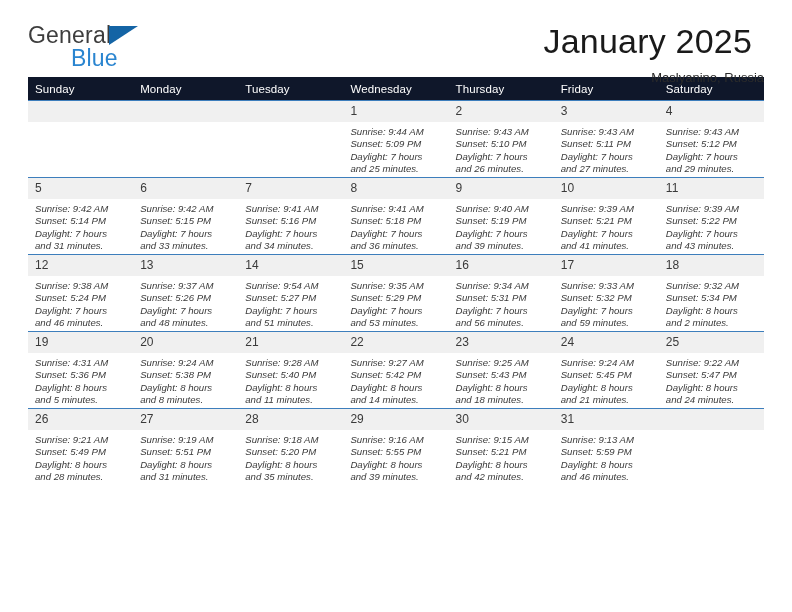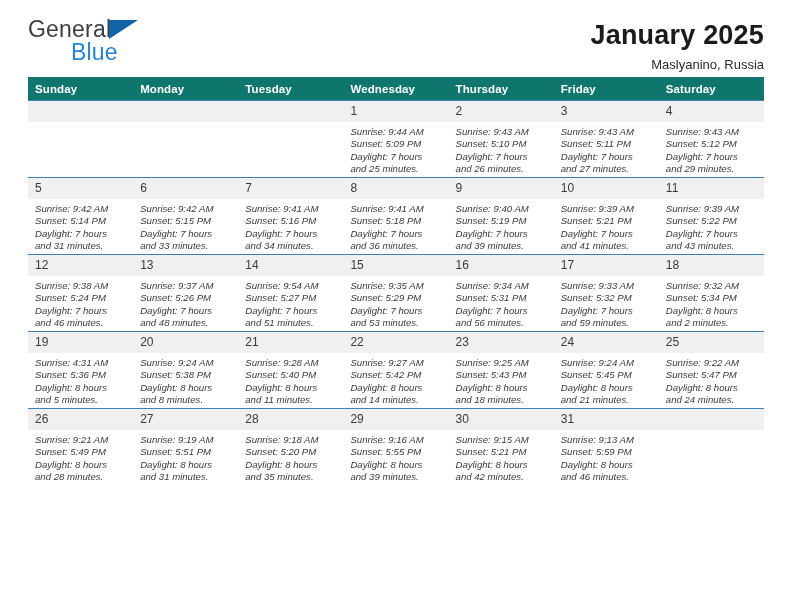--- a/index.html
+++ b/index.html
@@ -18,21 +18,21 @@
     position: relative;
     width: 792px;
     height: 612px;
     box-sizing: border-box;
     padding: 0 28px;
   }
 
   
   .header {
     display: flex;
-    align-items: flex-end;
+    align-items: center;
     justify-content: space-between;
     padding-top: 26px;
     height: 74px;
     box-sizing: border-box;
   }
   .logo {
     position: relative;
     width: 200px;
     height: 58px;
     padding-top: 2px;
@@ -60,47 +60,47 @@
     width: 0;
     height: 0;
     border-left: 29px solid #1464a5;
     border-bottom: 19px solid transparent;
   }
   .title-block {
     text-align: right;
     padding-top: 0px;
   }
   .cal-title {
-    font-size: 27px;
+    font-size: 34px;
     color: #1a1a1a;
     line-height: 32px;
-    font-weight: bold;
-    margin: 0;
+    font-weight: normal;
+    margin: 12px;
     letter-spacing: 0.2px;
   }
   .cal-subtitle {
     font-size: 13px;
     color: #2b2b2b;
     line-height: 18px;
     margin: 5px 0 0 0;
     font-weight: normal;
   }
 
   
   .calendar {
     width: 736px;
     border-collapse: collapse;
     table-layout: fixed;
     margin-top: 3px;
   }
   .calendar th {
-    background: #0f766e;
+    background: #0f172a;
     color: #ffffff;
     font-size: 11.5px;
-    font-weight: bold;
+    font-weight: normal;
     text-align: left;
     padding: 5px 0 5px 7px;
     height: 13px;
     letter-spacing: 0.1px;
   }
   .calendar td {
     vertical-align: top;
     padding: 0;
     border-top: 1px solid #3d7ebc;
     height: 76px;

